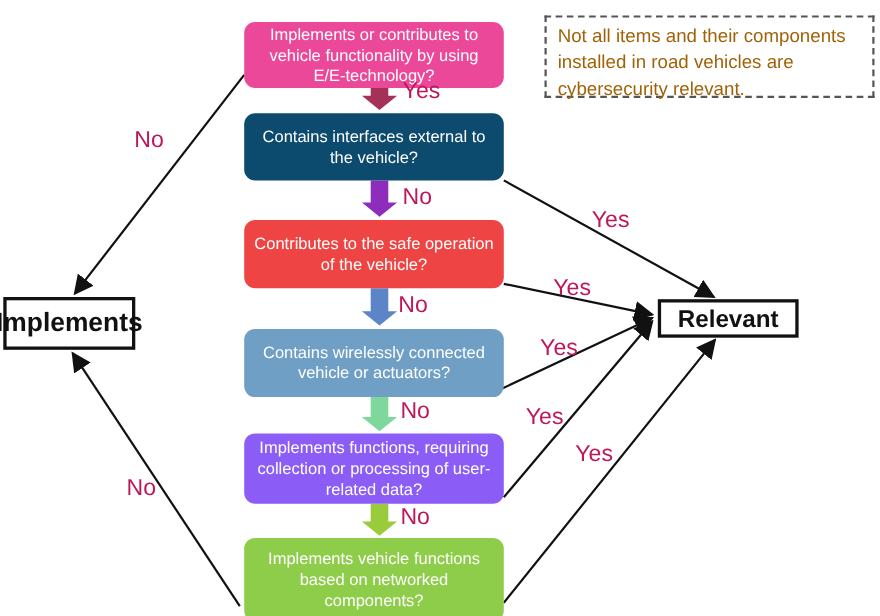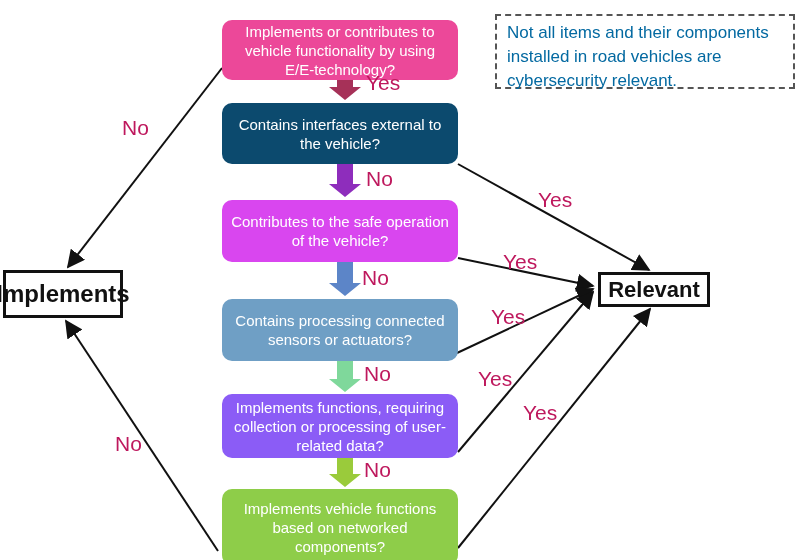--- a/index.html
+++ b/index.html
@@ -31,29 +31,29 @@
     position: absolute;
     background: #ffffff;
     border: 3px solid #111111;
     display: flex;
     align-items: center;
     justify-content: center;
     font-weight: bold;
     color: #111111;
   }
   .outcome.irrelevant { left: 3px; top: 270px; width: 120px; height: 48px; font-size: 24px; }
-  .outcome.relevant  { left: 598px; top: 272px; width: 112px; height: 35px; font-size: 22px; }
+  .outcome.relevant  { left: 598px; top: 272px; width: 128px; height: 35px; font-size: 22px; }
   .note {
     position: absolute;
     left: 495px; top: 14px; width: 300px; height: 75px;
     border: 2px dashed #555555;
     padding: 5px 10px;
     font-size: 17px;
     line-height: 24px;
-    color: #0369a1;
+    color: #a16207;
     background: #ffffff;
   }
   .edge-label {
     position: absolute;
     font-size: 21px;
     color: #be185d;
     white-space: nowrap;
   }
   svg { display: block; }
 </style>
@@ -84,25 +84,25 @@
     <polygon points="337,361 353,361 353,379 361,379 345,392 329,379 337,379" style="fill: rgb(127, 216, 155);"></polygon>
     <polygon points="337,458 353,458 353,474 361,474 345,487 329,474 337,474" style="fill: rgb(154, 203, 59);"></polygon>
   </svg>
 
   <div class="qbox" style="top: 20px; height: 60px; background: #ec4899;">
     <span>Implements or contributes to vehicle functionality by using E/E-technology?</span>
   </div>
   <div class="qbox" style="top: 103px; height: 61px; background: #0c4a6e;">
     <span>Contains interfaces external to the vehicle?</span>
   </div>
-  <div class="qbox" style="top: 200px; height: 62px; background: #d946ef;">
+  <div class="qbox" style="top: 200px; height: 62px; background: #ef4444;">
     <span>Contributes to the safe operation of the vehicle?</span>
   </div>
   <div class="qbox" style="top: 299px; height: 62px; background: rgb(111, 159, 197);">
-    <span>Contains processing connected sensors or actuators?</span>
+    <span>Contains wirelessly connected vehicle or actuators?</span>
   </div>
   <div class="qbox" style="top: 394px; height: 64px; background: #8b5cf6;">
     <span>Implements functions, requiring collection or processing of user-related data?</span>
   </div>
   <div class="qbox" style="top: 489px; height: 76px; background: rgb(142, 205, 73);">
     <span>Implements vehicle functions based on networked components?</span>
   </div>
 
   <div class="outcome irrelevant">
     <span>Implements</span>

